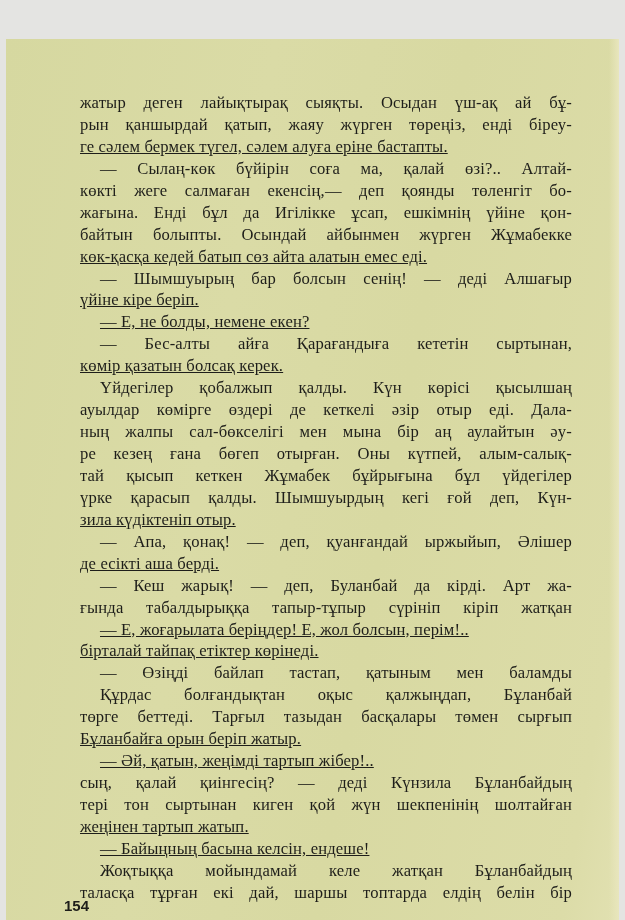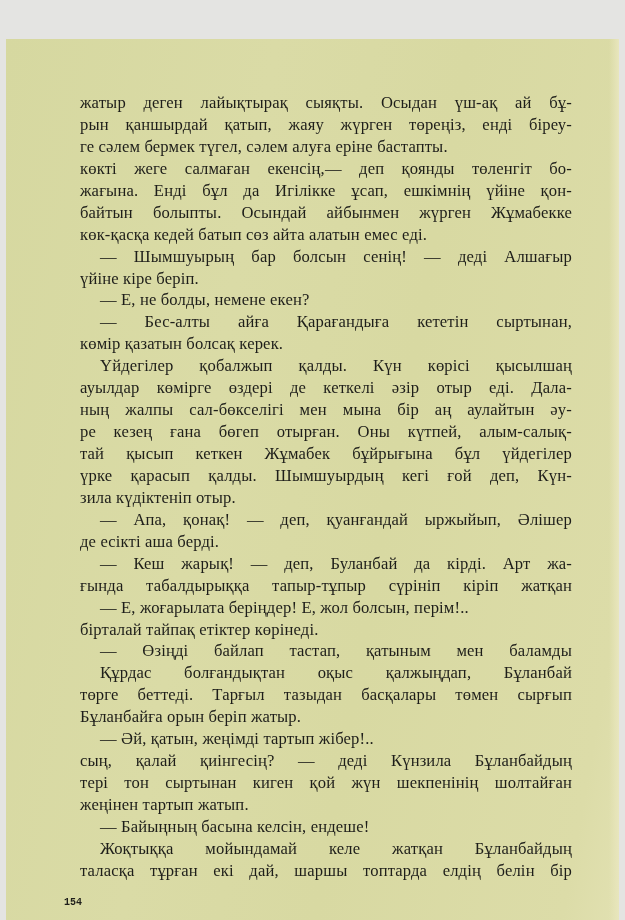--- a/index.html
+++ b/index.html
@@ -43,43 +43,45 @@
   .line {
     height: 21.95px;
     line-height: 21.95px;
     white-space: nowrap;
     text-align: justify;
     text-align-last: justify;
     overflow: visible;
   }
   .line.last {
     text-align-last: left;
+    text-decoration: underline;
   }
   .line.indent {
     padding-left: 20px;
   }
   .page-number {
     position: absolute;
     left: 58px;
     top: 858px;
-    font-family: Liberation Mono, monospace;
-    font-size: 10px;
+    font-family: Liberation Sans, sans-serif;
+    font-size: 15px;
     font-weight: bold;
     color: #1e1e1a;
   }
 </style>
 </head>
 <body>
 
 <div class="page">
   <div class="page-edge"></div>
   <div class="text-block" id="text-block">
       <div class="line">жатыр деген лайықтырақ сыяқты. Осыдан үш-ақ ай бұ-</div>
       <div class="line">рын қаншырдай қатып, жаяу жүрген төреңіз, енді біреу-</div>
       <div class="line last">ге сәлем бермек түгел, сәлем алуға еріне бастапты.</div>
+      <div class="line indent">— Сылаң-көк бүйірін соға ма, қалай өзі?.. Алтай-</div>
       <div class="line">көкті жеге салмаған екенсің,— деп қоянды төленгіт бо-</div>
       <div class="line">жағына. Енді бұл да Игілікке ұсап, ешкімнің үйіне қон-</div>
       <div class="line">байтын болыпты. Осындай айбынмен жүрген Жұмабекке</div>
       <div class="line last">көк-қасқа кедей батып сөз айта алатын емес еді.</div>
       <div class="line indent">— Шымшуырың бар болсын сенің! — деді Алшағыр</div>
       <div class="line last">үйіне кіре беріп.</div>
       <div class="line indent last">— Е, не болды, немене екен?</div>
       <div class="line indent">— Бес-алты айға Қарағандыға кететін сыртынан,</div>
       <div class="line last">көмір қазатын болсақ керек.</div>
       <div class="line indent">Үйдегілер қобалжып қалды. Күн көрісі қысылшаң</div>

